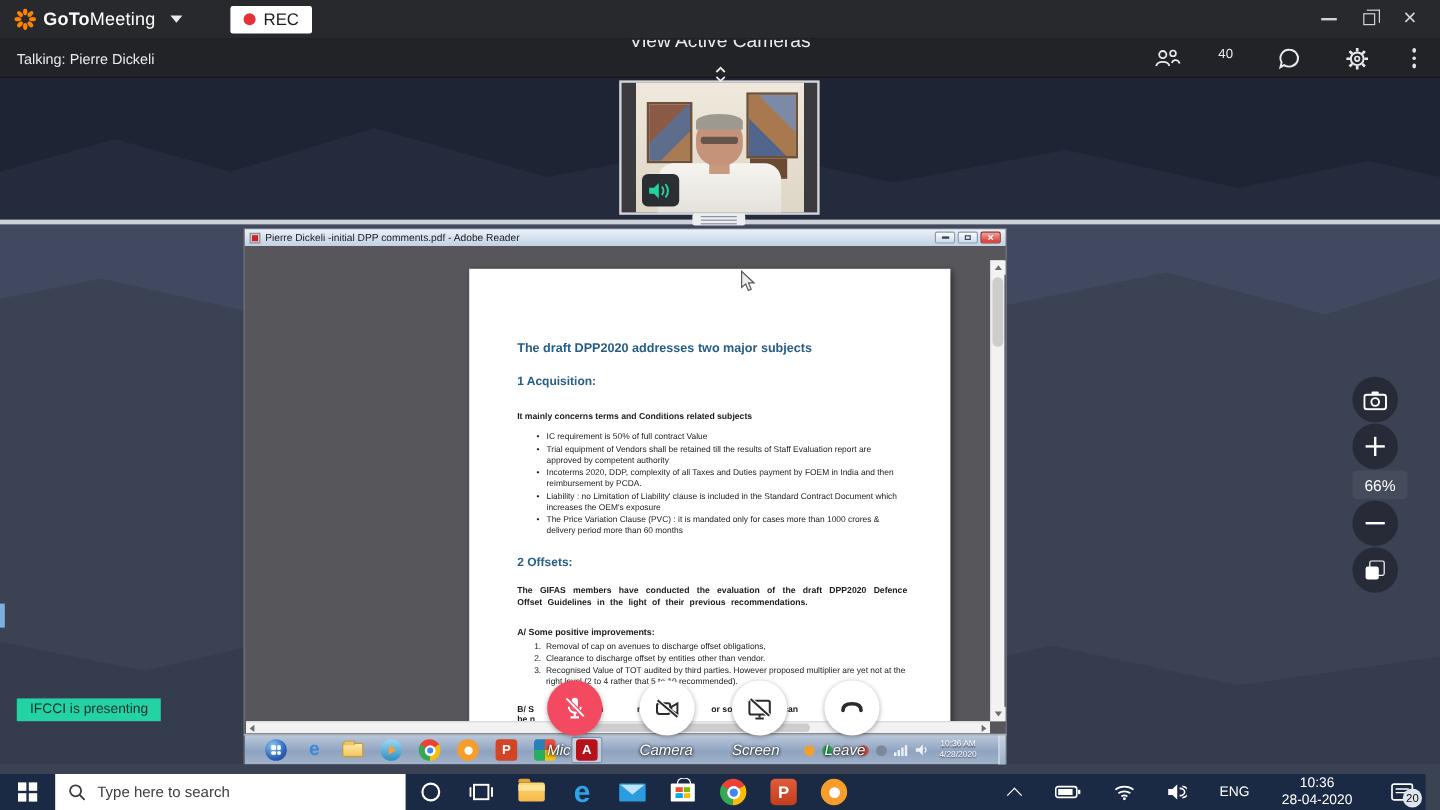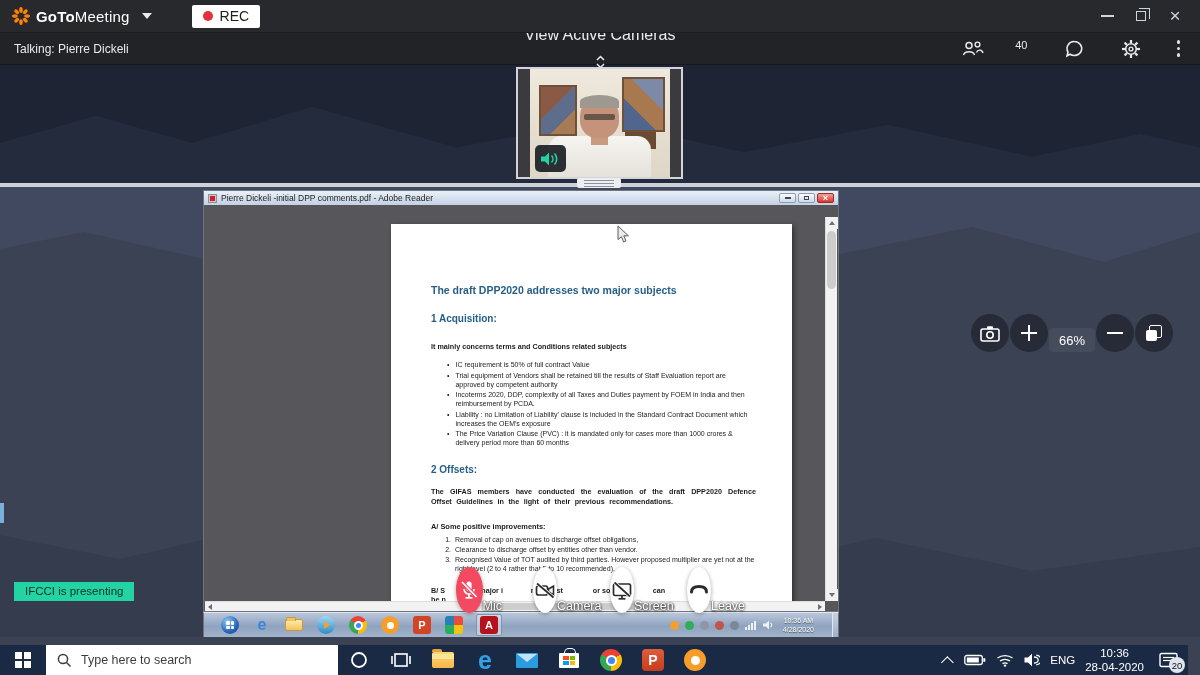--- a/index.html
+++ b/index.html
@@ -123,37 +123,37 @@
   .rubik { width:18px; height:18px; border-radius:3px; background:conic-gradient(#e74c3c 0 25%,#f1c40f 0 50%,#27ae60 0 75%,#2980b9 0); }
   .w7-active { background:rgba(255,255,255,.4); border:1px solid #7f94b2; border-radius:2px; width:26px; height:22px; }
   .adobe { width:18px; height:18px; border-radius:3px; background:#b5121b; display:grid; place-items:center; }
   .adobe::before { content:"A"; color:#fff; font-size:11px; font-weight:bold; }
   .w7-tray { margin-left:auto; display:flex; align-items:center; gap:6px; padding-right:6px; }
   .t-dot { width:9px; height:9px; border-radius:50%; }
   .w7-clock { font-size:7px; color:#fff; text-shadow:0 1px 1px rgba(0,0,0,.55); text-align:center; line-height:9px; margin-left:3px; }
   .show-desktop { width:6px; height:25px; border-left:1px solid #dfe8f2; background:linear-gradient(#c6d2e2,#9cafc8); }
 
   
-  .zoom-panel { position:absolute; right:27px; top:127px; display:flex; flex-direction:row; align-items:flex-end; gap:1px; z-index:30; }
+  .zoom-panel { position:absolute; right:27px; top:127px; display:flex; flex-direction:column; align-items:flex-start; gap:1px; z-index:30; }
   .zp-btn { width:38px; height:38px; border-radius:50%; background:#262b37; display:grid; place-items:center; }
   .zp-chip { width:46px; height:24px; border-radius:4px; background:#454c5c; color:#fff; font-size:13px; display:grid; place-items:center; }
   .plus { position:relative; width:16px; height:16px; }
   .plus::before { content:""; position:absolute; left:0; right:0; top:7px; height:2.4px; background:#fff; }
   .plus::after { content:""; position:absolute; top:0; bottom:0; left:7px; width:2.4px; background:#fff; }
   .minus { width:16px; height:2.4px; background:#fff; }
   .copy-ic { position:relative; width:16px; height:16px; }
   .copy-ic::before { content:""; position:absolute; right:0; top:0; width:11px; height:11px; border:1.6px solid #fff; border-radius:2px; }
   .copy-ic::after { content:""; position:absolute; left:0; bottom:0; width:11px; height:11px; background:#fff; border-radius:2px; }
 
   
   .presenting { position:absolute; left:14px; top:395px; background:#24d3a4; color:#0e3028; font-size:11.5px; padding:3px 11px 4px; z-index:30; }
 
   
   .dock { position:absolute; left:456px; top:380px; display:flex; gap:31px; z-index:40; }
-  .dock-item { display:flex; align-items:flex-end; width:46px; }
+  .dock-item { display:flex; flex-direction:column; align-items:flex-start; width:46px;font-style:italic; }
   .dock-btn { width:46px; height:46px; border-radius:50%; display:grid; place-items:center; box-shadow:0 1px 4px rgba(0,0,0,.35); }
   .dock-btn.red { background:#f34a62; }
   .dock-btn.white { background:#fff; }
   .dock-label { margin-top:5px; font-size:12.5px; color:#fff; text-shadow:0 1px 3px rgba(0,0,0,.9), 0 0 2px rgba(0,0,0,.7); white-space:nowrap; }
 
   
   .cursor { position:absolute; left:414px; top:35px; z-index:45; }
 
   
   .taskbar { position:absolute; left:0; right:12px; bottom:0; height:30px; background:#1b2a44; display:flex; align-items:center; z-index:70; }
@@ -176,21 +176,21 @@
   .store-grid { position:absolute; inset:3px 4px; display:grid; grid-template-columns:1fr 1fr; gap:1px; }
   .store-grid i:nth-child(1){background:#f25022} .store-grid i:nth-child(2){background:#7fba00}
   .store-grid i:nth-child(3){background:#00a4ef} .store-grid i:nth-child(4){background:#ffb900}
   .chrome-lg { width:22px; height:22px; border-radius:50%; background:conic-gradient(from -60deg,#ea4335 0 120deg,#fbbc05 120deg 240deg,#34a853 240deg 360deg); position:relative; }
   .chrome-lg::before { content:""; position:absolute; inset:5.5px; background:#fff; border-radius:50%; }
   .chrome-lg::after { content:""; position:absolute; inset:7.5px; background:#4285f4; border-radius:50%; }
   .ppt-lg { width:22px; height:22px; border-radius:4px; background:linear-gradient(#e05c3a,#c43e1c); display:grid; place-items:center; }
   .ppt-lg::before { content:"P"; color:#fff; font-size:14px; font-weight:bold; }
   .daisy-lg { width:22px; height:22px; border-radius:50%; background:#f79d2a; position:relative; }
   .daisy-lg::before { content:""; position:absolute; inset:6.5px; background:#fff; border-radius:50%; }
-  .tb-right { margin-left:auto; display:flex; align-items:center; gap:10px; padding-right:8px; color:#fff; }
+  .tb-right { margin-left:auto; display:flex; align-items:center; gap:27px; padding-right:8px; color:#fff; }
   .tb-lang { font-size:11.5px; }
   .tb-clock { font-size:11.5px; text-align:center; line-height:14px; }
   .tb-notif { position:relative; width:24px; height:22px; display:grid; place-items:center; margin-left:2px; }
   .notif-badge { position:absolute; right:-5px; bottom:-2px; width:16px; height:16px; border-radius:50%; background:#dfe5ee; color:#111; font-size:9.5px; display:grid; place-items:center; }
   .chev-up { width:9px; height:9px; border-left:1.8px solid #fff; border-top:1.8px solid #fff; transform:rotate(45deg) translateY(3px); }
 </style>
 </head>
 <body>
 
 <div class="titlebar">

